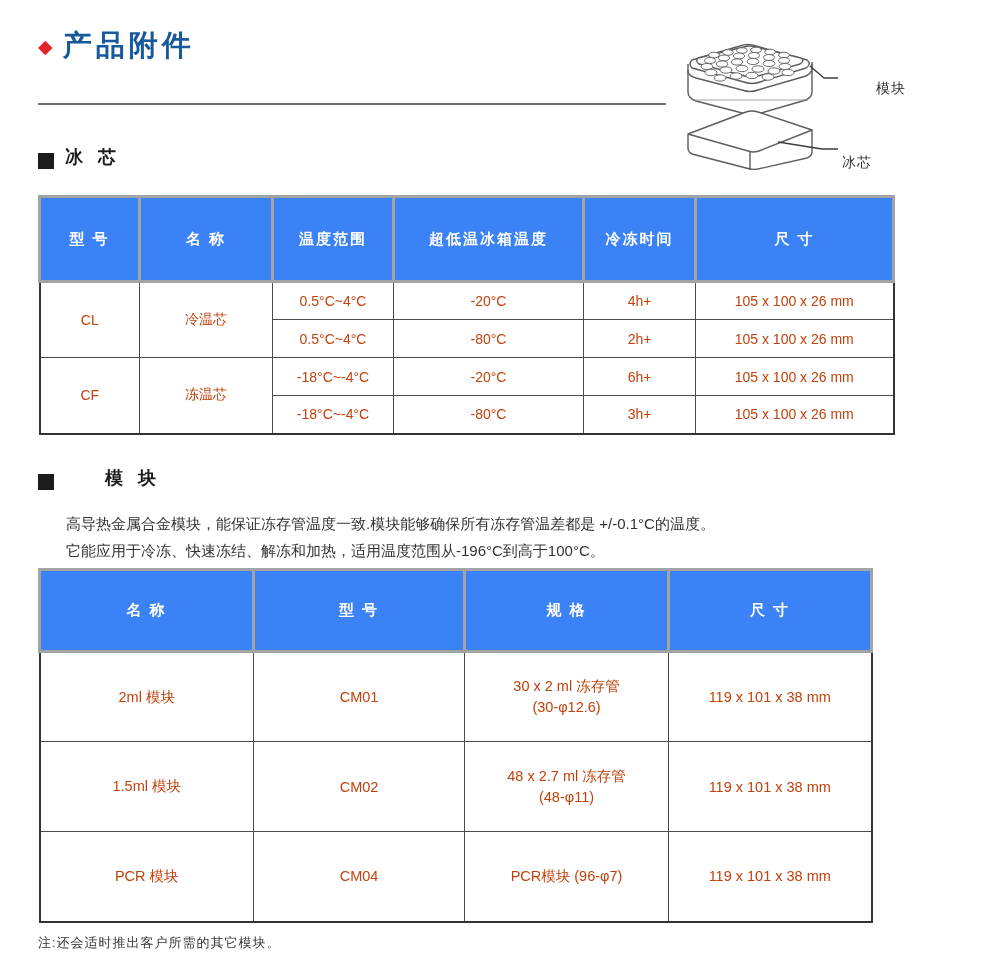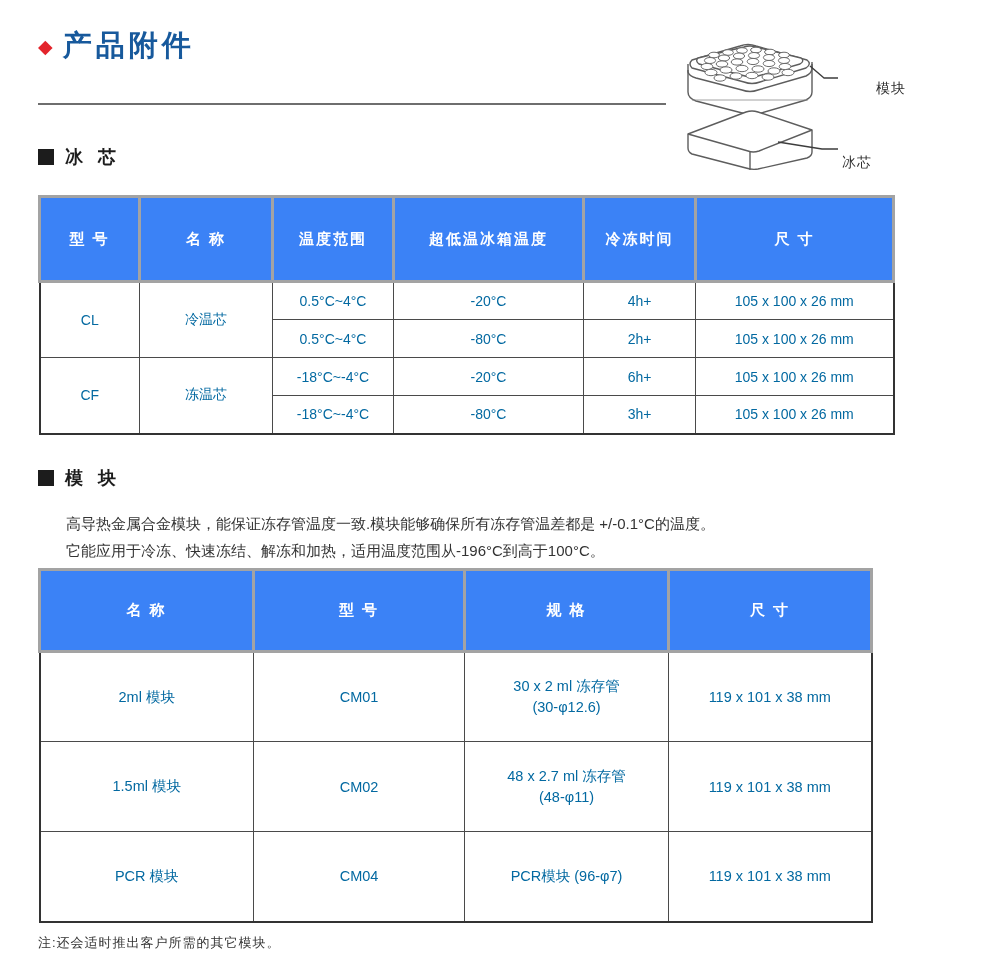--- a/index.html
+++ b/index.html
@@ -15,40 +15,40 @@
   .rule { position:absolute; left:38px; top:103px; width:628px; height:2px; background:#6e6e6e; }
 
   
   .illu { position:absolute; left:658px; top:8px; width:332px; height:165px; }
   .illu svg { position:absolute; left:0; top:0; }
   .illu-label { position:absolute; font-size:14px; color:#2e2e2e; letter-spacing:1px; }
   .illu-label.module { left:184px; top:72px;margin-left:34px; }
   .illu-label.icecore { left:184px; top:146px; }
 
   
-  .section-head { position:absolute; left:38px; display:flex; align-items:center; }
+  .section-head { position:absolute; left:38px; display:flex; align-items:flex-end; }
   .section-head .sq { width:16px; height:16px; background:#1c1c1c; margin-right:11px; }
   .section-head .lbl { font-size:18px; font-weight:bold; color:#1c1c1c; letter-spacing:5px; }
   .sec-ice { top:145px; }
-  .sec-module { top:466px; }
+  .sec-module { top:466px;gap:40px; }
 
   
   .intro { position:absolute; left:66px; top:498px; width:880px; font-size:15px;
     line-height:27px; color:#333;margin-top:12px; }
 
   
   table { border-collapse:collapse; table-layout:fixed; }
   .tbl { position:absolute; }
   .tbl-ice  { left:38px; top:195px; }
   .tbl-mod  { left:38px; top:568px; }
   th { background:#3b82f6; color:#ffffff; font-size:15px; font-weight:bold;
        letter-spacing:2px; text-align:center; vertical-align:middle;
        border:3px solid #a3a3a3; }
   td { background:#ffffff; font-size:14px; text-align:center; vertical-align:middle;
-       border:1.5px solid #4a4a4a; color:#0369a1; }
+       border:1.5px solid #4a4a4a; color:#c2410c; }
   .tbl-ice table { border:2px solid #333; }
   .tbl-mod table { border:2px solid #333; }
   .tbl-ice th { height:85px; }
   .tbl-ice td { height:38px; }
   .tbl-mod th { height:82px; }
   .tbl-mod td { height:90px; font-size:14.5px; }
   .spec-line { line-height:21px; }
   .spec-line:empty { display:none; }
 
   

